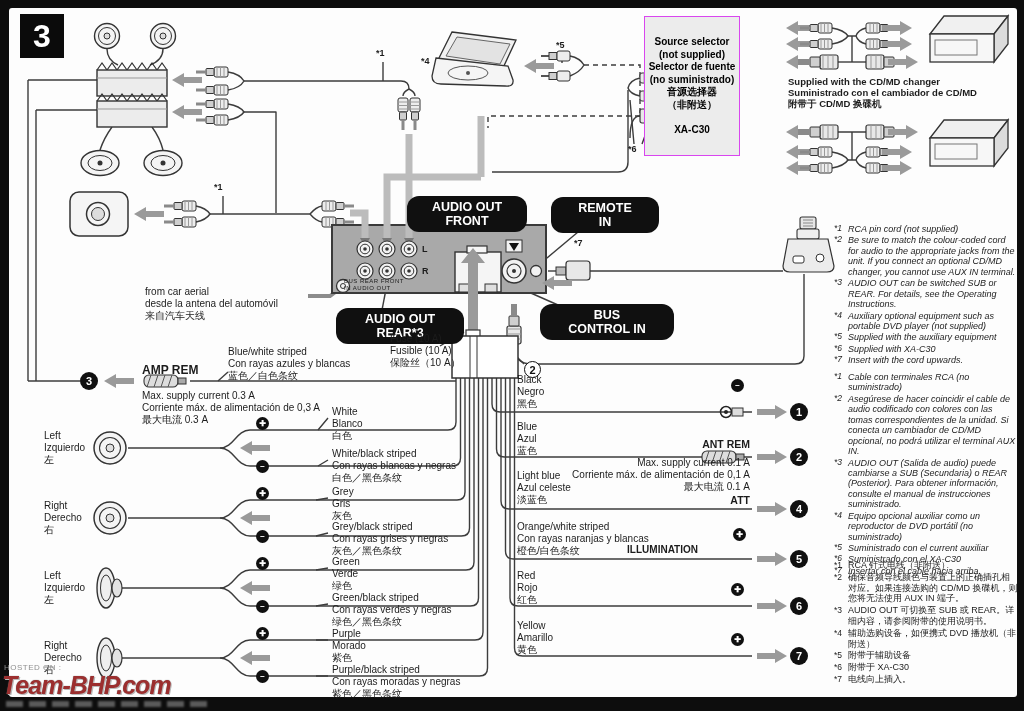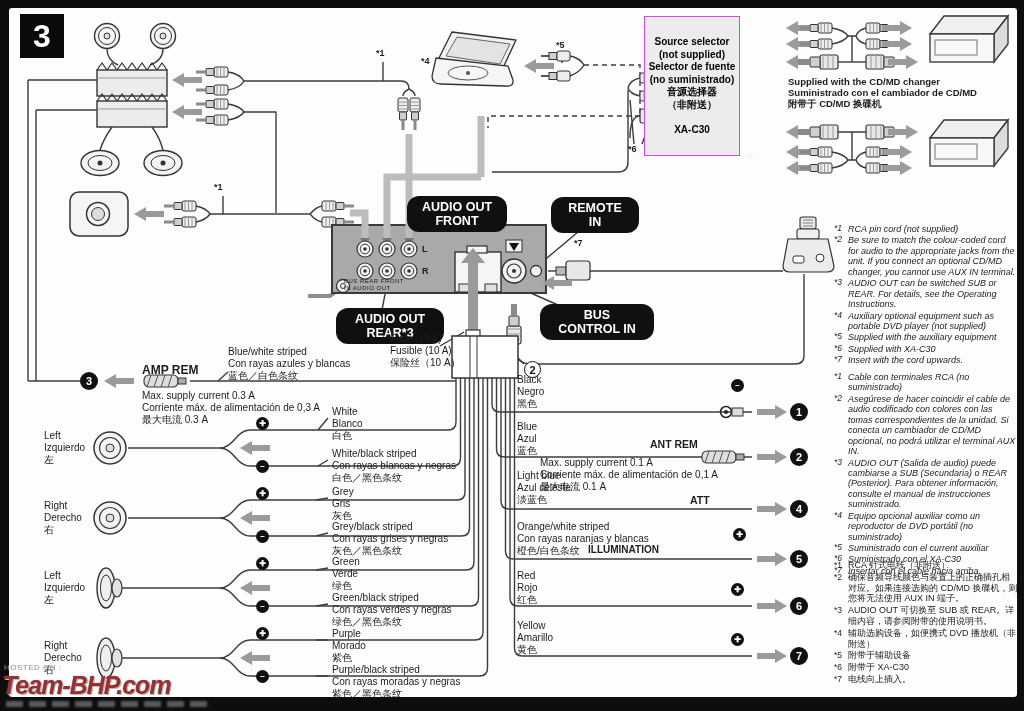--- a/index.html
+++ b/index.html
@@ -1,24 +1,24 @@
 <!DOCTYPE html>
 <html><head>
 <meta charset="utf-8">
 <style>
   html,body{margin:0;padding:0}
   #stage{position:relative;width:1024px;height:711px;background:#0d0d0d;overflow:hidden;
          font-family:"Liberation Sans",sans-serif}
   #paper{position:absolute;left:9px;top:8px;right:7px;bottom:14px;background:#fdfdfd;border-radius:3px}
   .t{position:absolute;color:#1c1c1c;font-size:10px;line-height:1.18;white-space:pre-line}
   .b{font-weight:bold}
-  .ra{}
+  .ra{text-align:right}
   .callout{position:absolute;background:#101010;color:#fff;border-radius:12px;
            font-weight:bold;font-size:12.5px;line-height:1.12;text-align:center;
-           padding:4px 7px;white-space:pre-line}
+           padding:4px 17px;white-space:pre-line}
   .badge{position:absolute;width:18px;height:18px;border-radius:50%;background:#101010;color:#fff;
          font-size:11px;font-weight:bold;display:flex;align-items:center;justify-content:center}
   .badge.outline{background:#fff;color:#101010;border:1.4px solid #101010;width:15px;height:15px}
   .sym{position:absolute;width:13px;height:13px;border-radius:50%;background:#101010;color:#fff;
        font-size:8px;font-weight:bold;display:flex;align-items:center;justify-content:center;line-height:13px}
   .step{position:absolute;left:20px;top:14px;width:44px;height:44px;background:#0b0b0b;color:#fff;
         font-size:32px;font-weight:bold;display:flex;align-items:center;justify-content:center}
   .selbox{position:absolute;left:644px;top:16px;width:94px;height:138px;background:#ececec;
           border:1px solid #d946ef;display:flex;align-items:center;justify-content:center;
           font-size:10px;font-weight:bold;text-align:center;white-space:pre-line;line-height:1.25}
@@ -412,20 +412,23 @@
 <div class="callout" style="left:336px;top:308px;width:94px">AUDIO OUT
 REAR*3</div>
 <div class="callout" style="left:540px;top:304px;width:100px">BUS
 CONTROL IN</div>
 
 <div class="t b" style="left:422px;top:244px;font-size:9px">L</div>
 <div class="t b" style="left:422px;top:266px;font-size:9px">R</div>
 <div class="t" style="left:344px;top:278px;font-size:6px;letter-spacing:.5px">BUS  REAR  FRONT</div>
 <div class="t" style="left:344px;top:285px;font-size:6px;letter-spacing:.5px">IN     AUDIO OUT</div>
 
+<div class="t" style="left:145px;top:286px;width:200px">from car aerial
+desde la antena del automóvil
+来自汽车天线</div>
 
 <div class="badge" style="left:80px;top:372px">3</div>
 <div class="t b" style="left:142px;top:363px;font-size:12px">AMP REM</div>
 <div class="t" style="left:228px;top:346px;width:190px">Blue/white striped
 Con rayas azules y blancas
 蓝色／白色条纹</div>
 <div class="t" style="left:142px;top:390px;width:260px">Max. supply current 0.3 A
 Corriente máx. de alimentación de 0,3 A
 最大电流 0.3 A</div>
 

